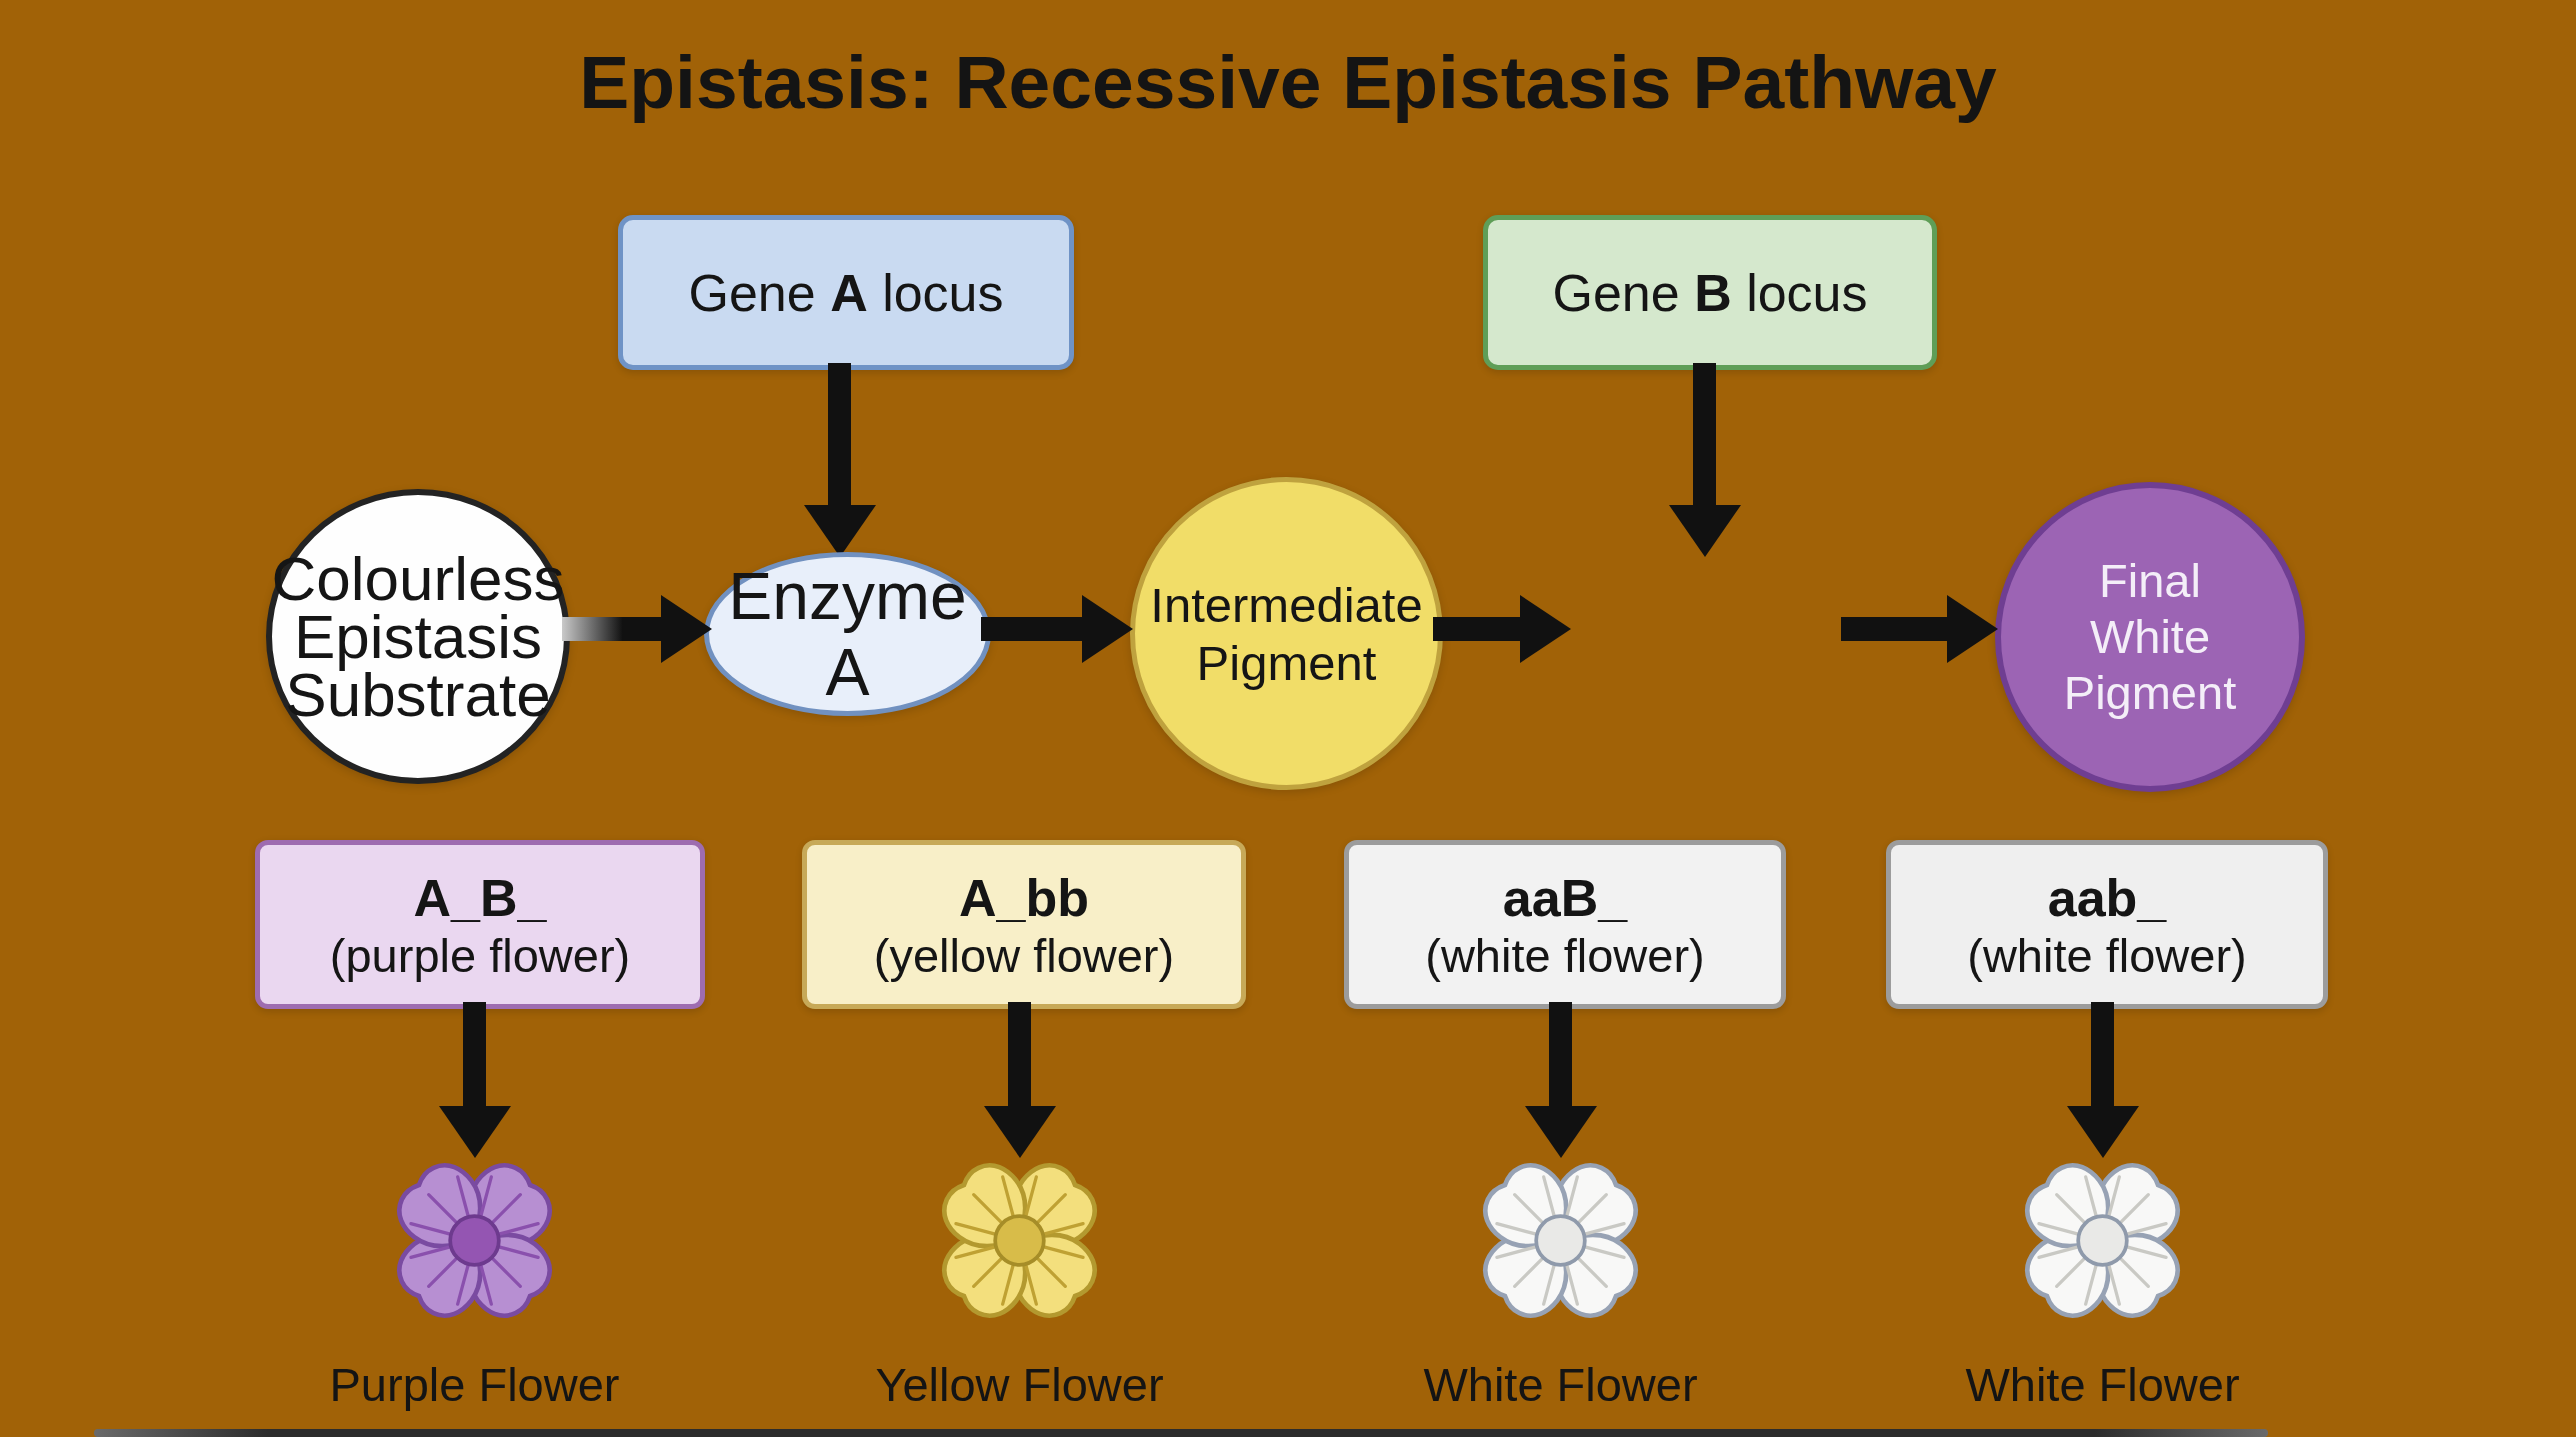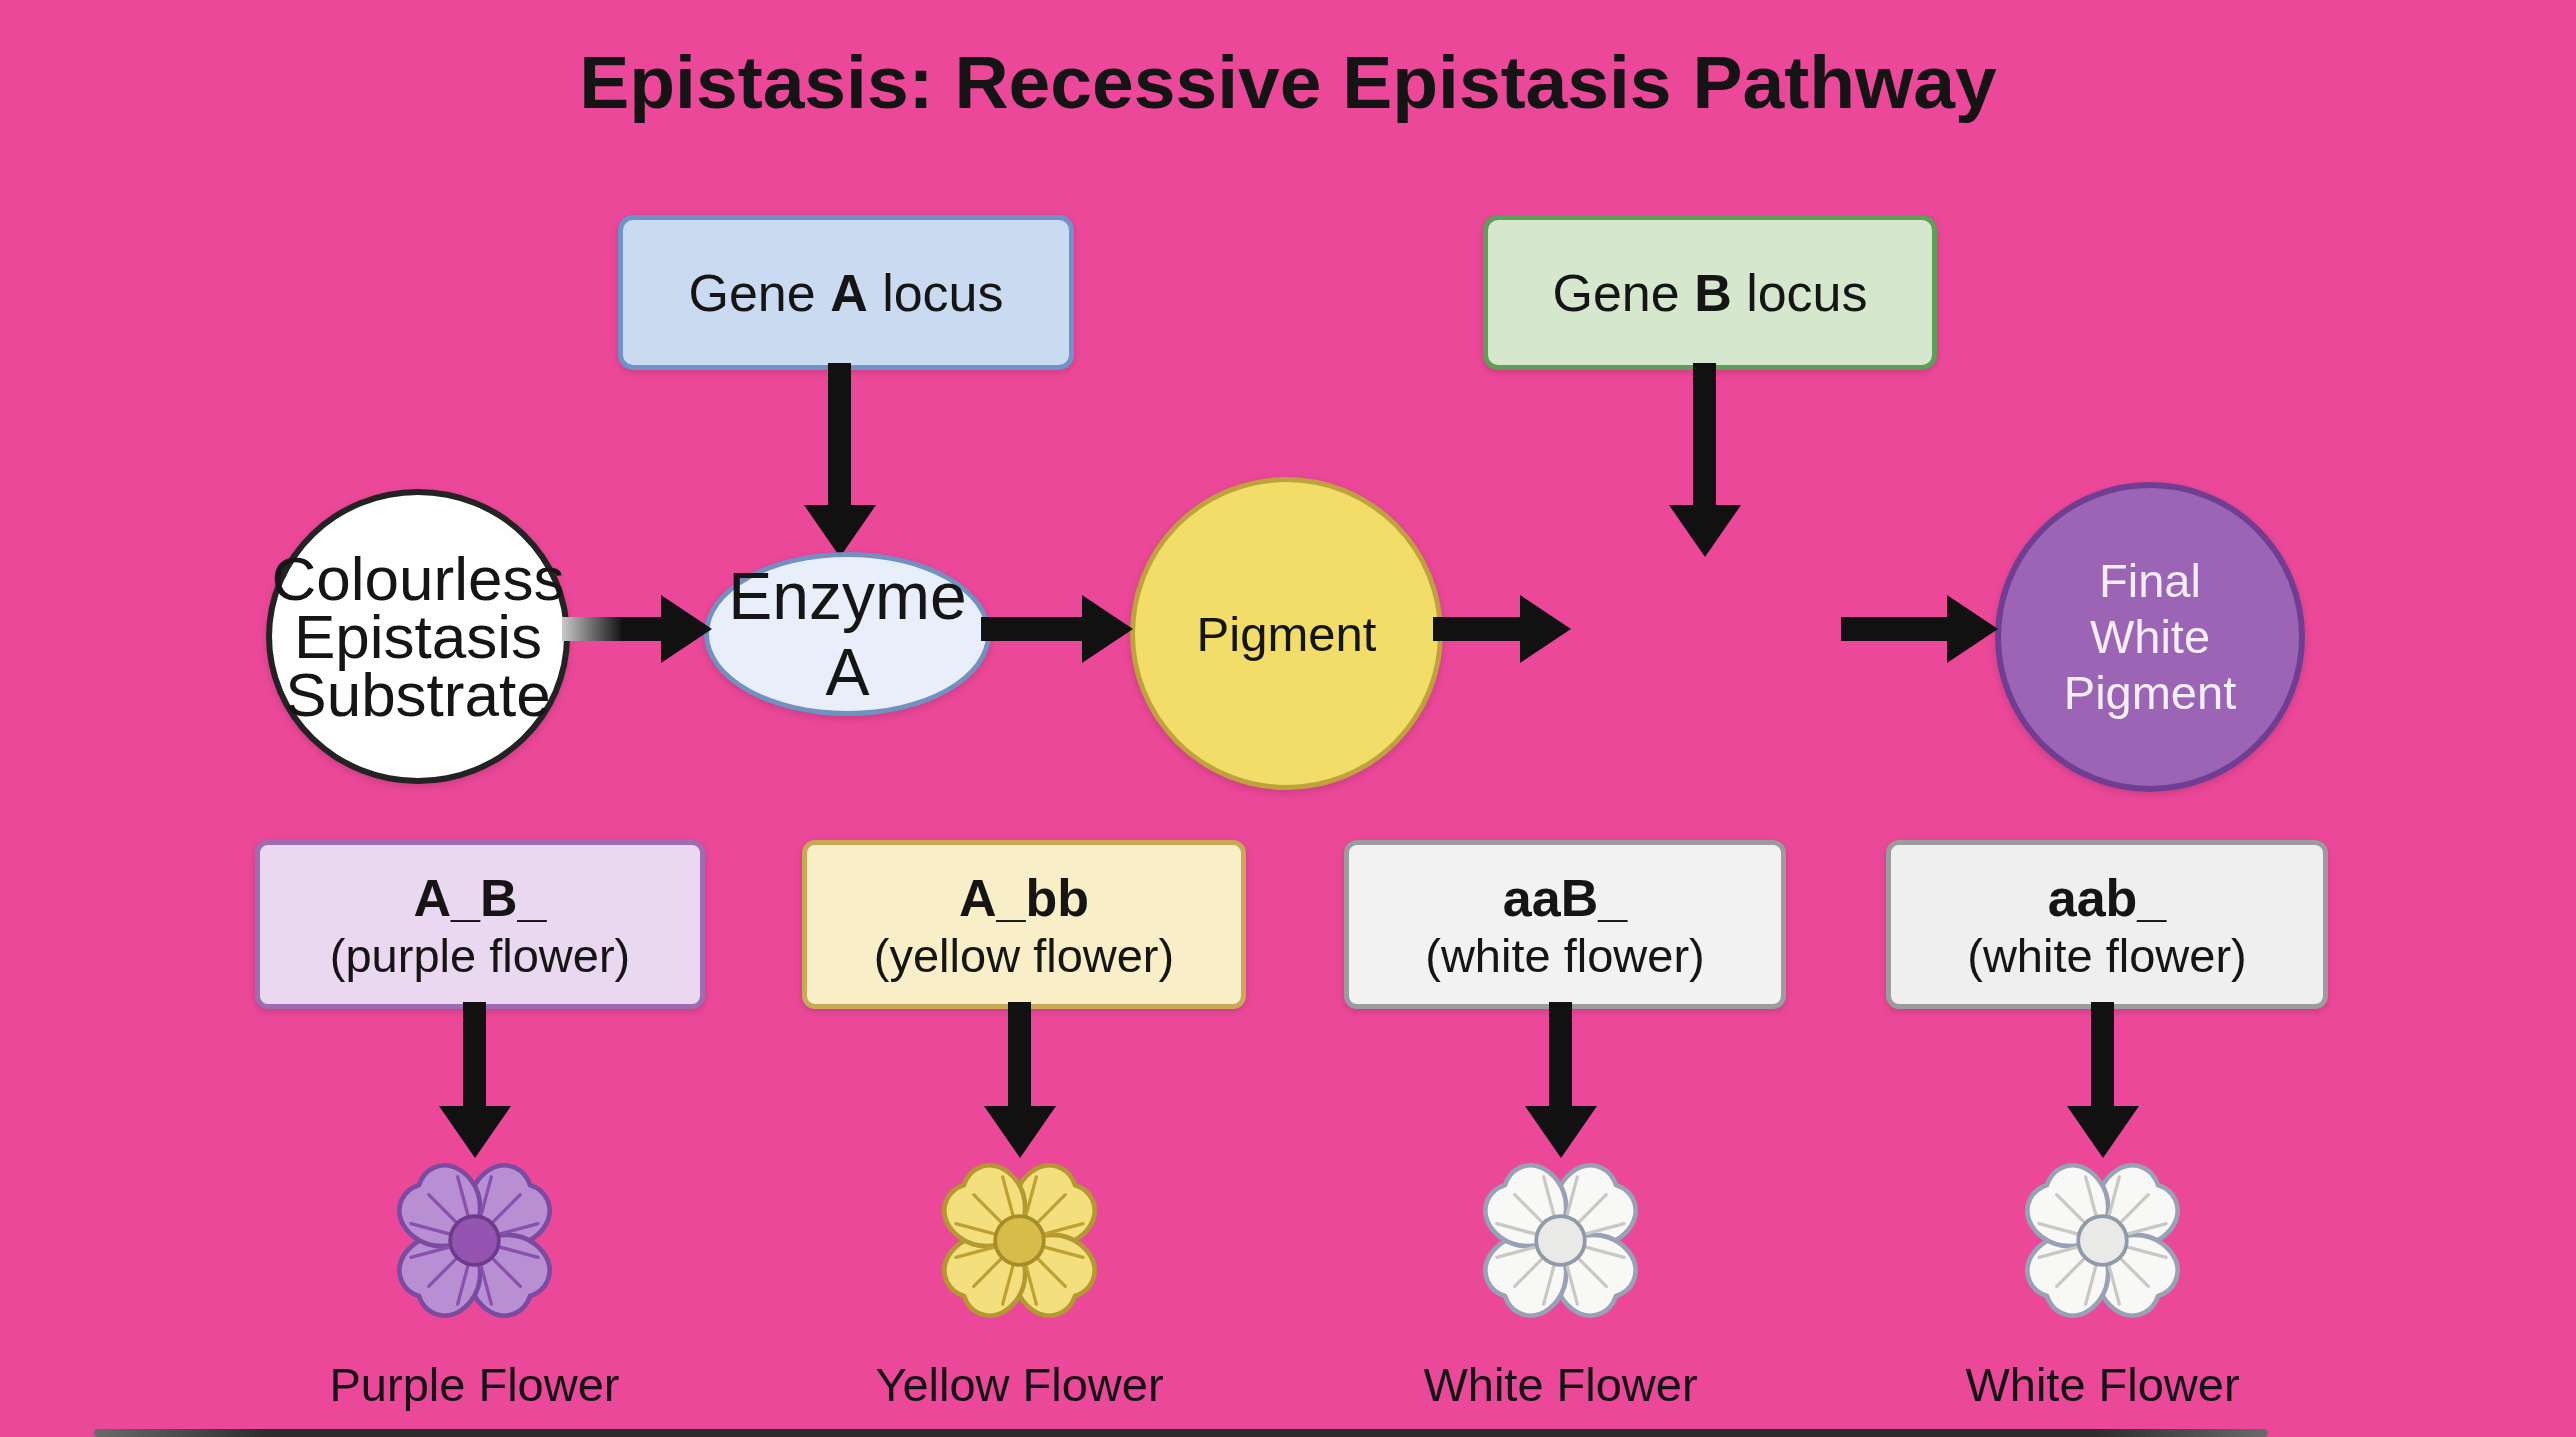--- a/index.html
+++ b/index.html
@@ -1,18 +1,18 @@
 <!DOCTYPE html>
 <html style="font-size:15px"><head>
 <meta charset="utf-8">
 <style>
   html,body{margin:0;padding:0;background:#faf9f7;}
   .canvas{
     position:relative;width:2576px;height:1438px;overflow:hidden;
-    background:#ec4899;
+    background:#a16207;
     font-family:"Liberation Sans", sans-serif;
     color:#151515;
   }
   .abs{position:absolute;}
   .title{
     top:39px;left:0;width:2576px;text-align:center;
     font-size:75px;font-weight:700;letter-spacing:0;color:#141414;
   }
   
   .gene-box{
@@ -78,20 +78,21 @@
 
   <div class="abs node circle substrate">
     <span>Colourless</span>
     <span>Epistasis</span>
     <span>Substrate</span>
   </div>
   <div class="abs node enzyme-a">
     <span>Enzyme A</span>
   </div>
   <div class="abs node circle intermediate">
+    <span>Intermediate</span>
     <span>Pigment</span>
   </div>
   <div class="abs node circle final">
     <span>Final</span>
     <span>White</span>
     <span>Pigment</span>
   </div>
 
   <div class="abs h-stem fade" style="left:562px;width:101px;"></div>
   <div class="abs h-head" style="left:661px;"></div>

